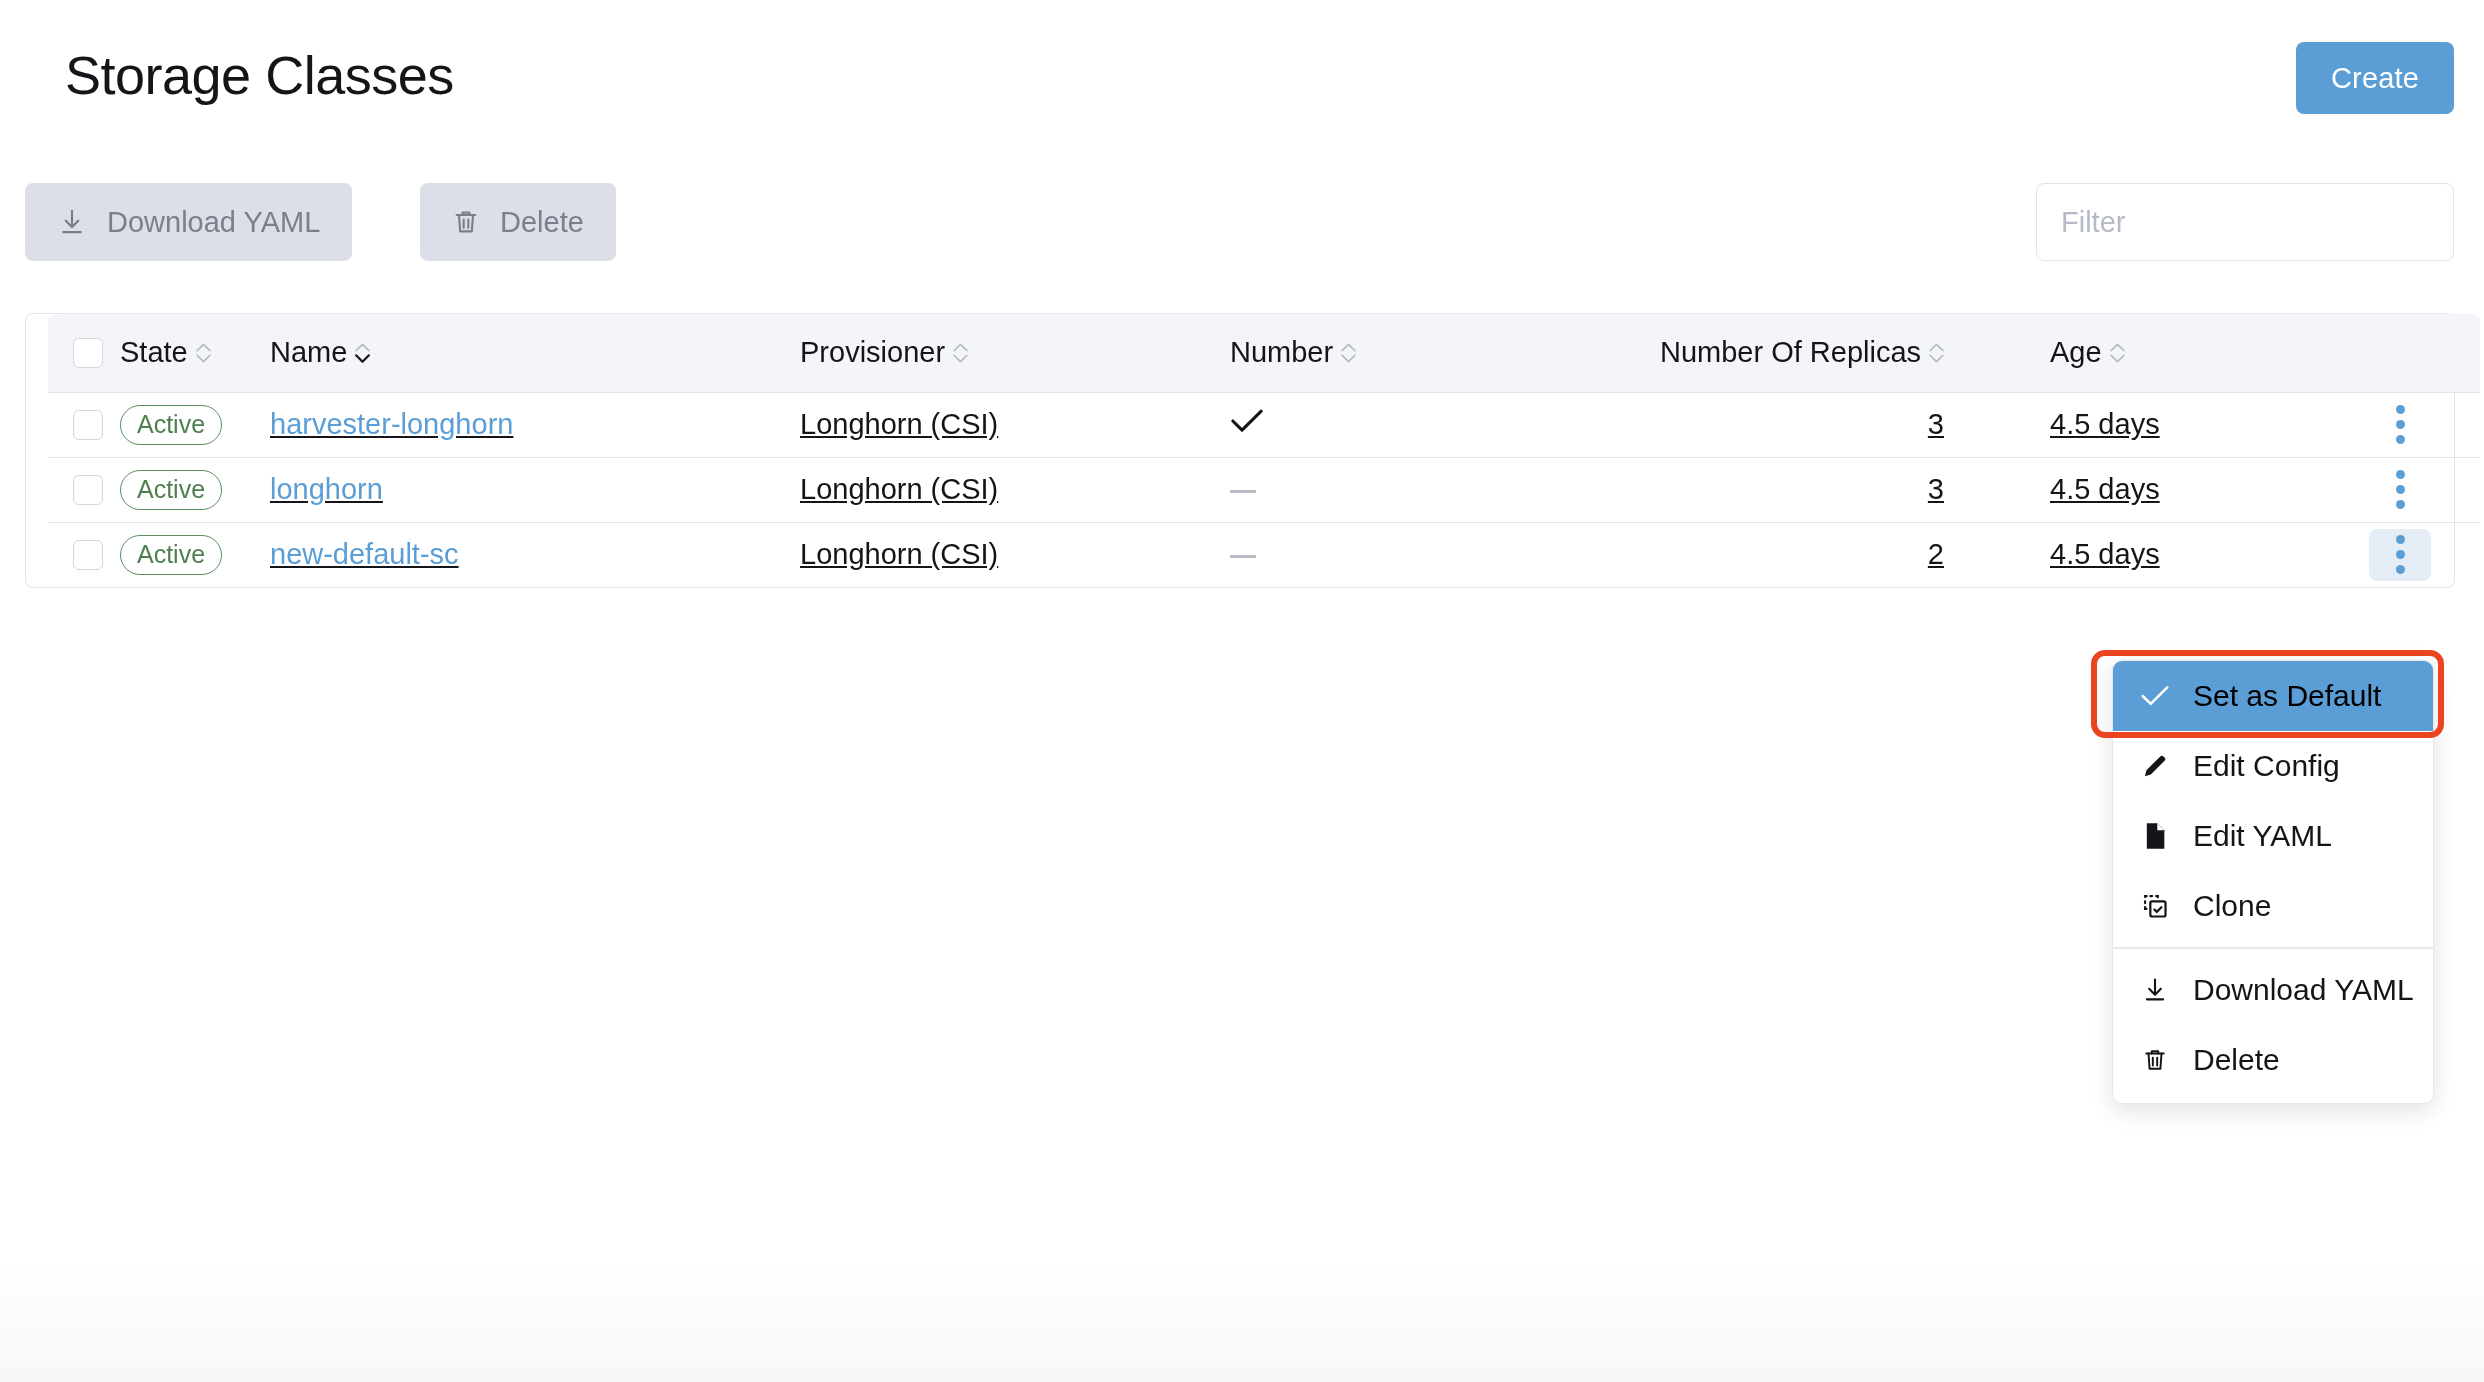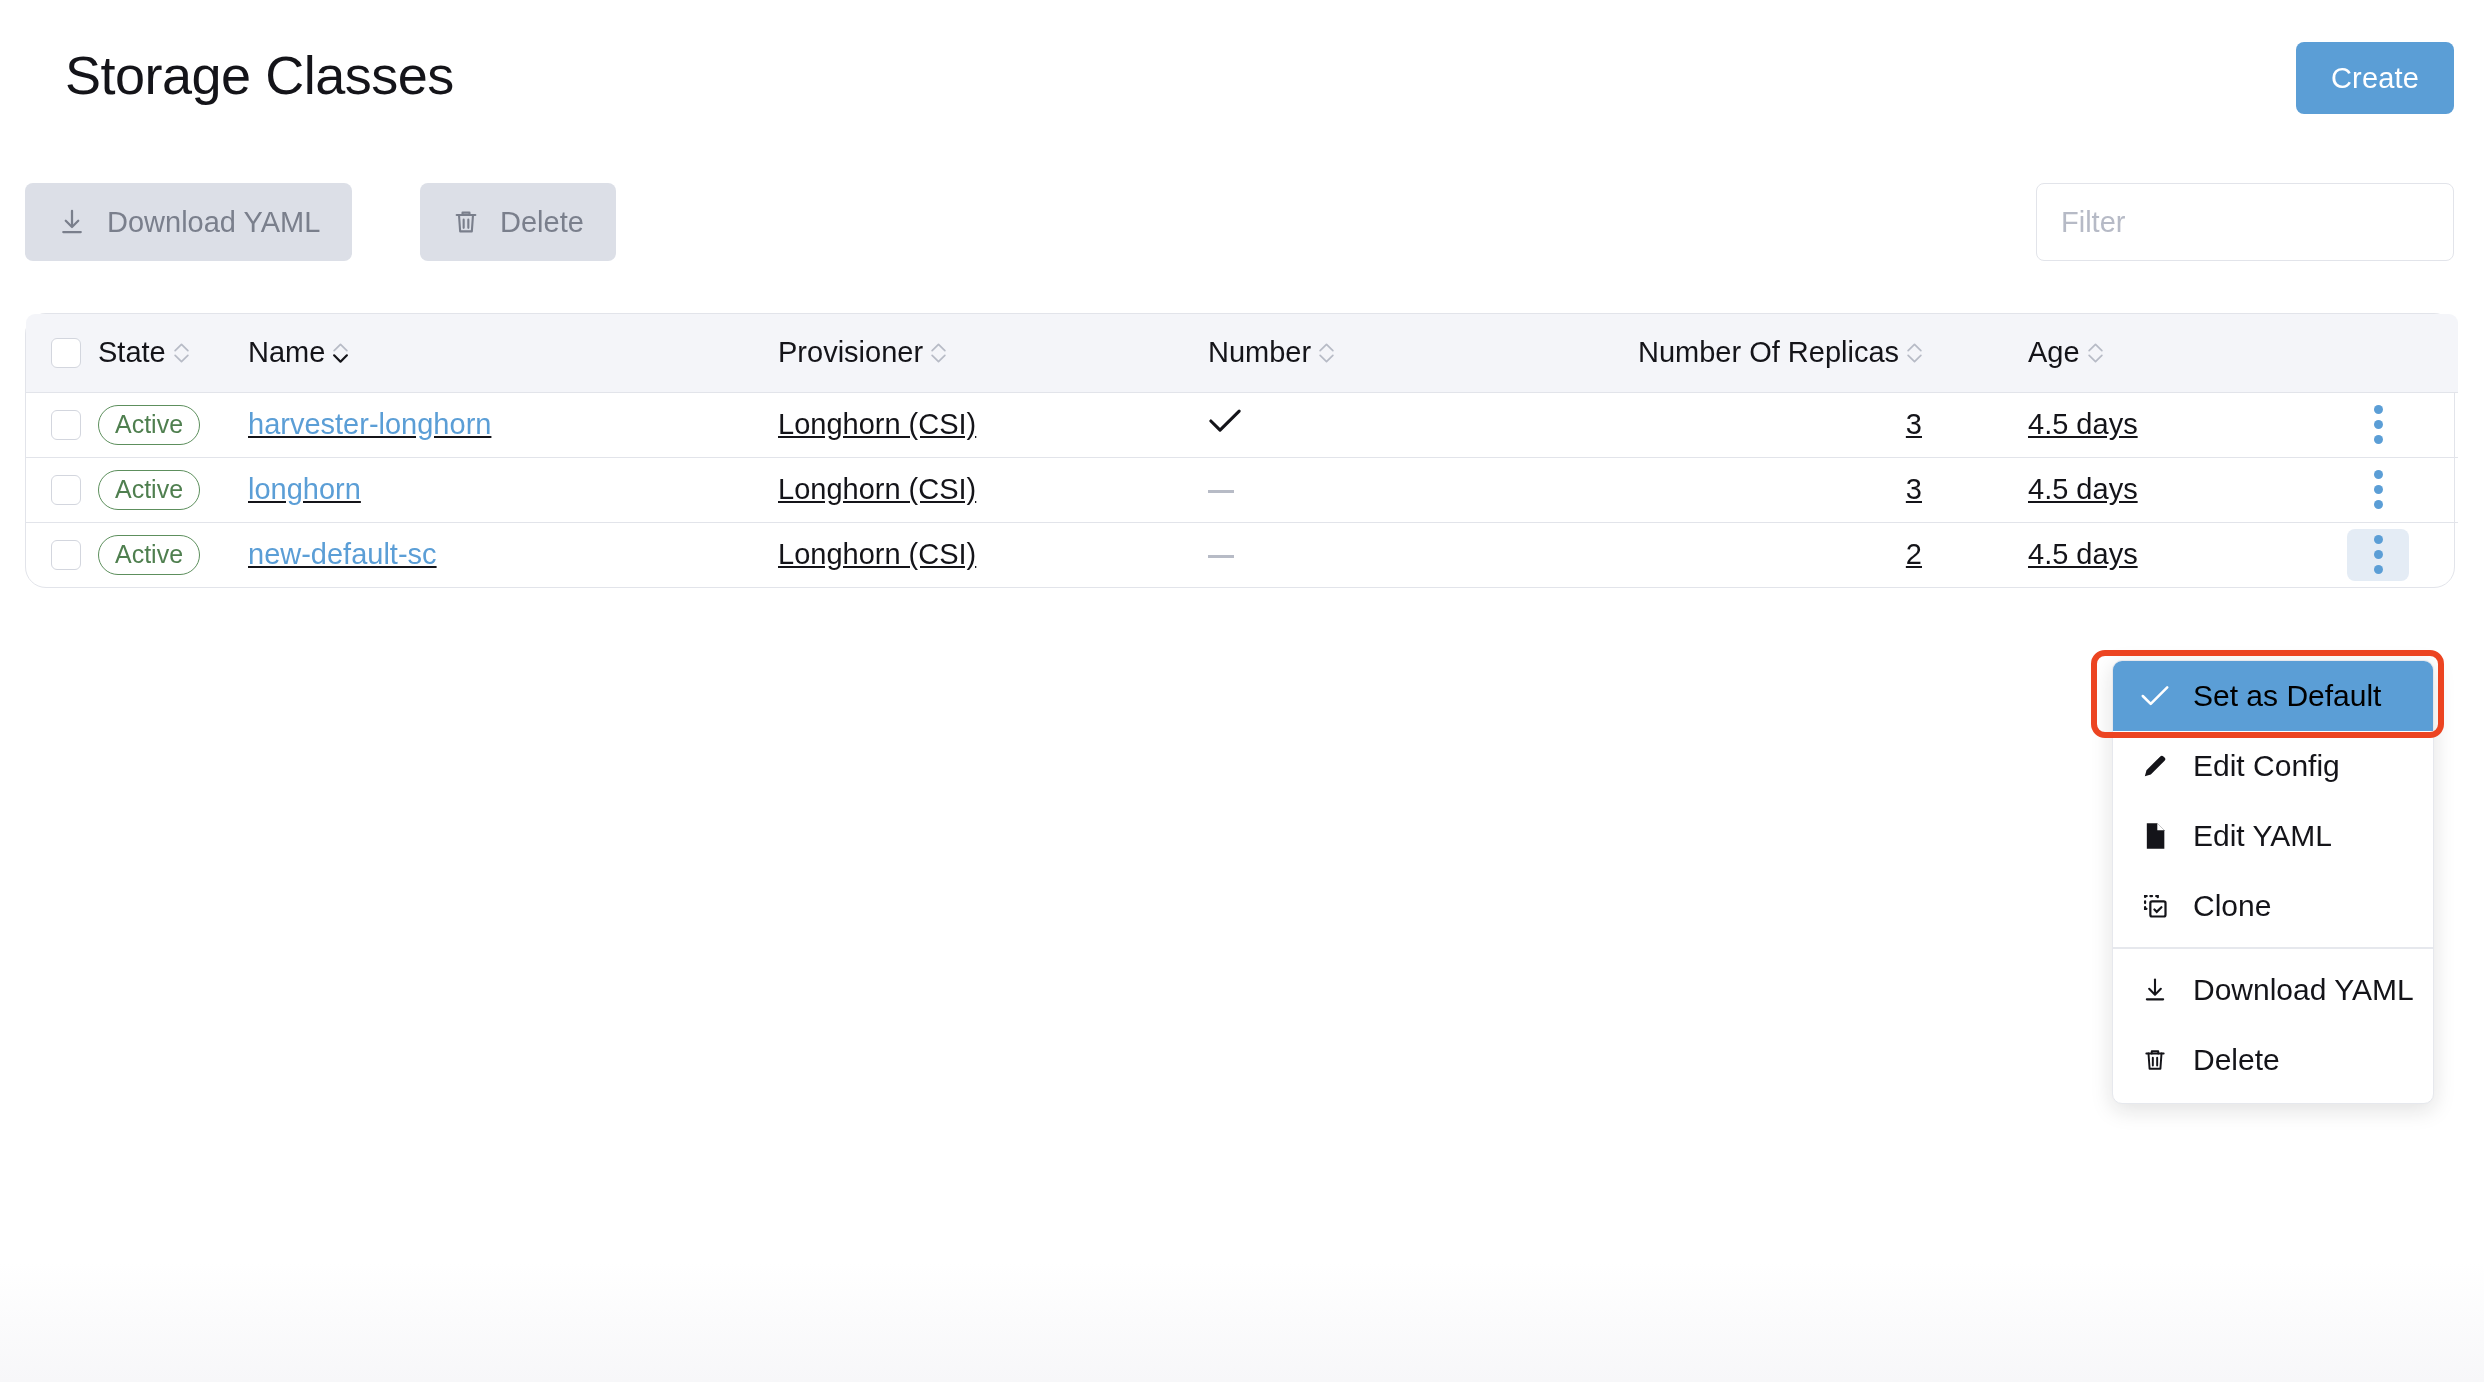--- a/index.html
+++ b/index.html
@@ -110,23 +110,24 @@
   }
   .filter-input::placeholder { color: #b6bac6; }
 
   
   .table-wrap {
     position: absolute;
     left: 25px;
     top: 313px;
     width: 2430px;
     border: 1.5px solid #e2e4ea;
-    border-radius: 21px;
+    border-radius: 8px;
     background: #ffffff;
     overflow: visible;
+    padding-left: 22px;
   }
   table.sc-table {
     width: 100%;
     border-collapse: collapse;
     table-layout: fixed;
   }
   .sc-table thead th {
     background: #f4f5f9;
     height: 78px;
     font-size: 29px;

